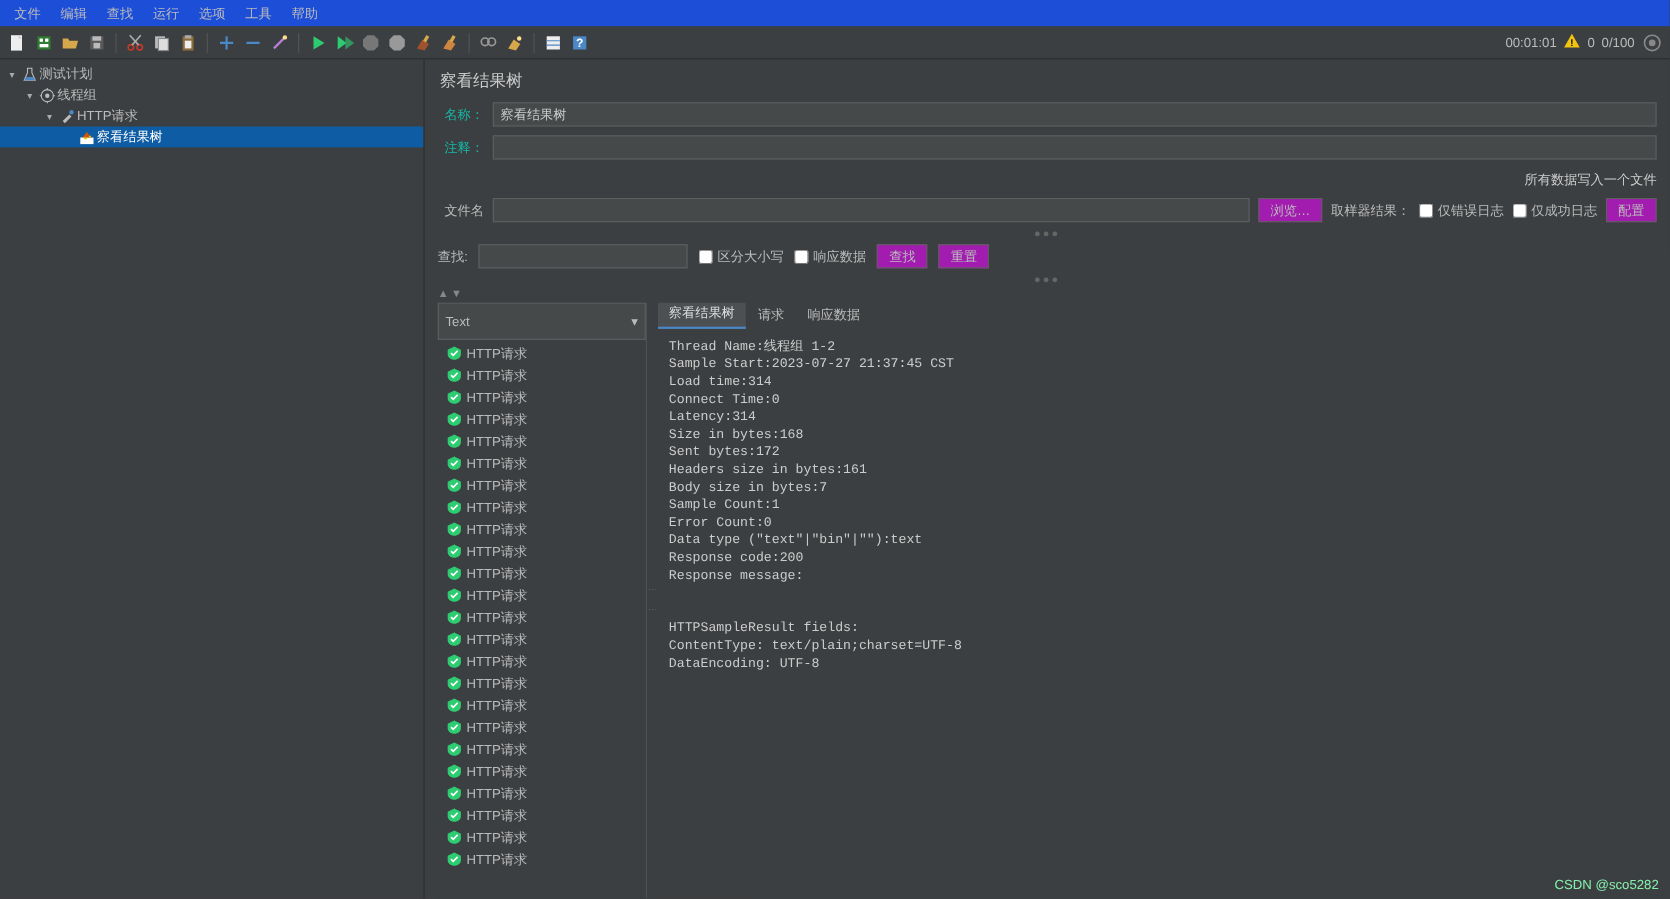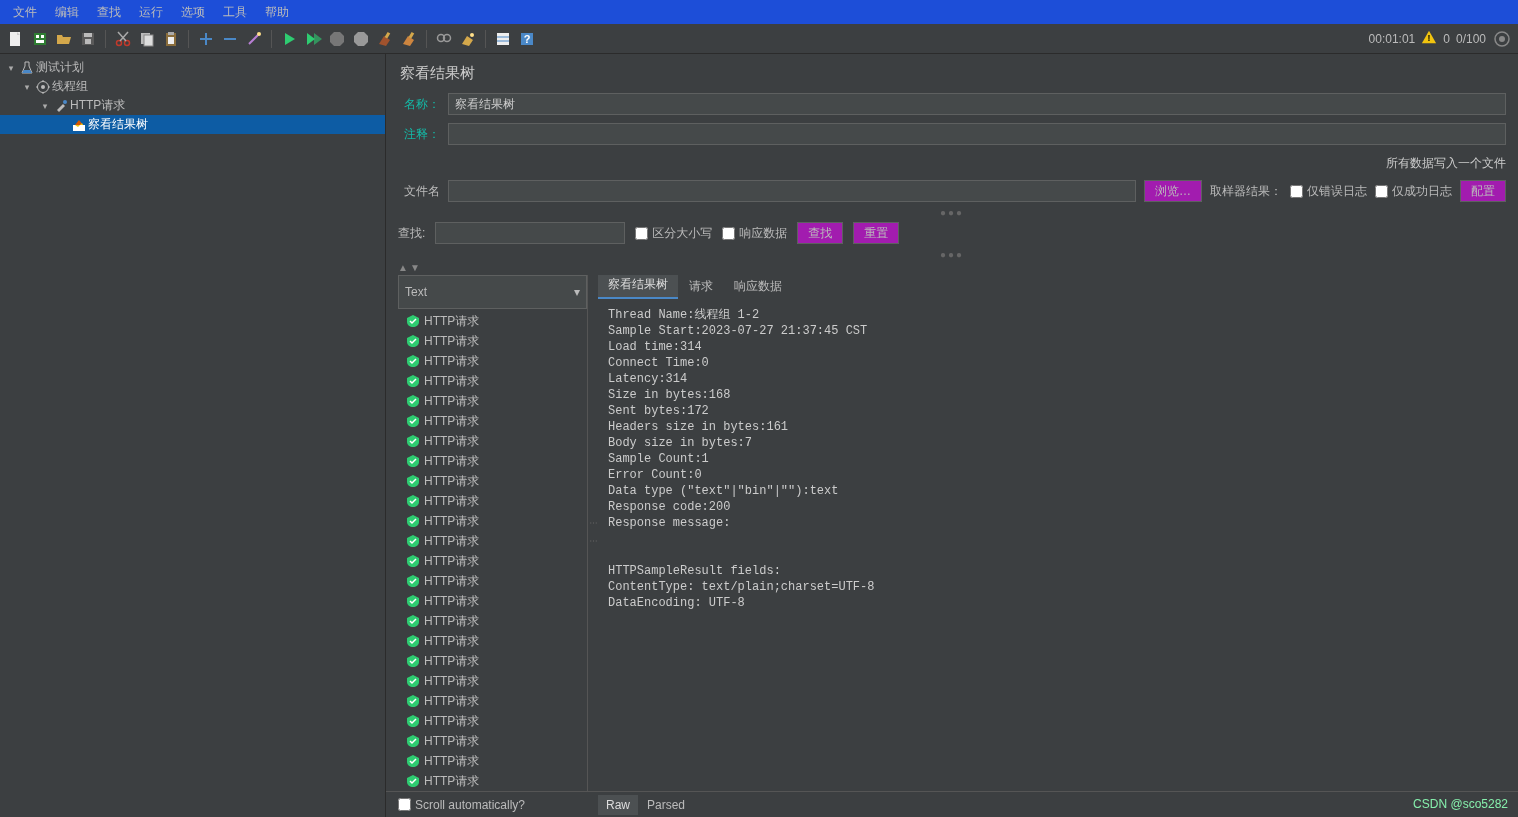--- a/index.html
+++ b/index.html
@@ -573,28 +573,16 @@
       <div class="result-right">
         <div class="tabs" id="tabs">
             <div class="tab active">察看结果树</div>
             <div class="tab">请求</div>
             <div class="tab">响应数据</div>
           </div>
         <div class="detail" id="detail">Thread Name:线程组 1-2<br>Sample Start:2023-07-27 21:37:45 CST<br>Load time:314<br>Connect Time:0<br>Latency:314<br>Size in bytes:168<br>Sent bytes:172<br>Headers size in bytes:161<br>Body size in bytes:7<br>Sample Count:1<br>Error Count:0<br>Data type ("text"|"bin"|""):text<br>Response code:200<br>Response message:<br>&nbsp;<br>&nbsp;<br>HTTPSampleResult fields:<br>ContentType: text/plain;charset=UTF-8<br>DataEncoding: UTF-8</div>
       </div>
     </div>
 
-    <div class="bottom-row">
-      <div class="bottom-left">
-        <label class="chk">
-            <input type="checkbox" style="">
-            <span>Scroll automatically?</span>
-          </label>
-      </div>
-      <div class="bottom-tabs" id="btabs">
-          <div class="btab active">Raw</div>
-          <div class="btab">Parsed</div>
-        </div>
-    </div>
   </div>
 </div>
 
 <div class="watermark">CSDN @sco5282</div>
 
 </body></html>

